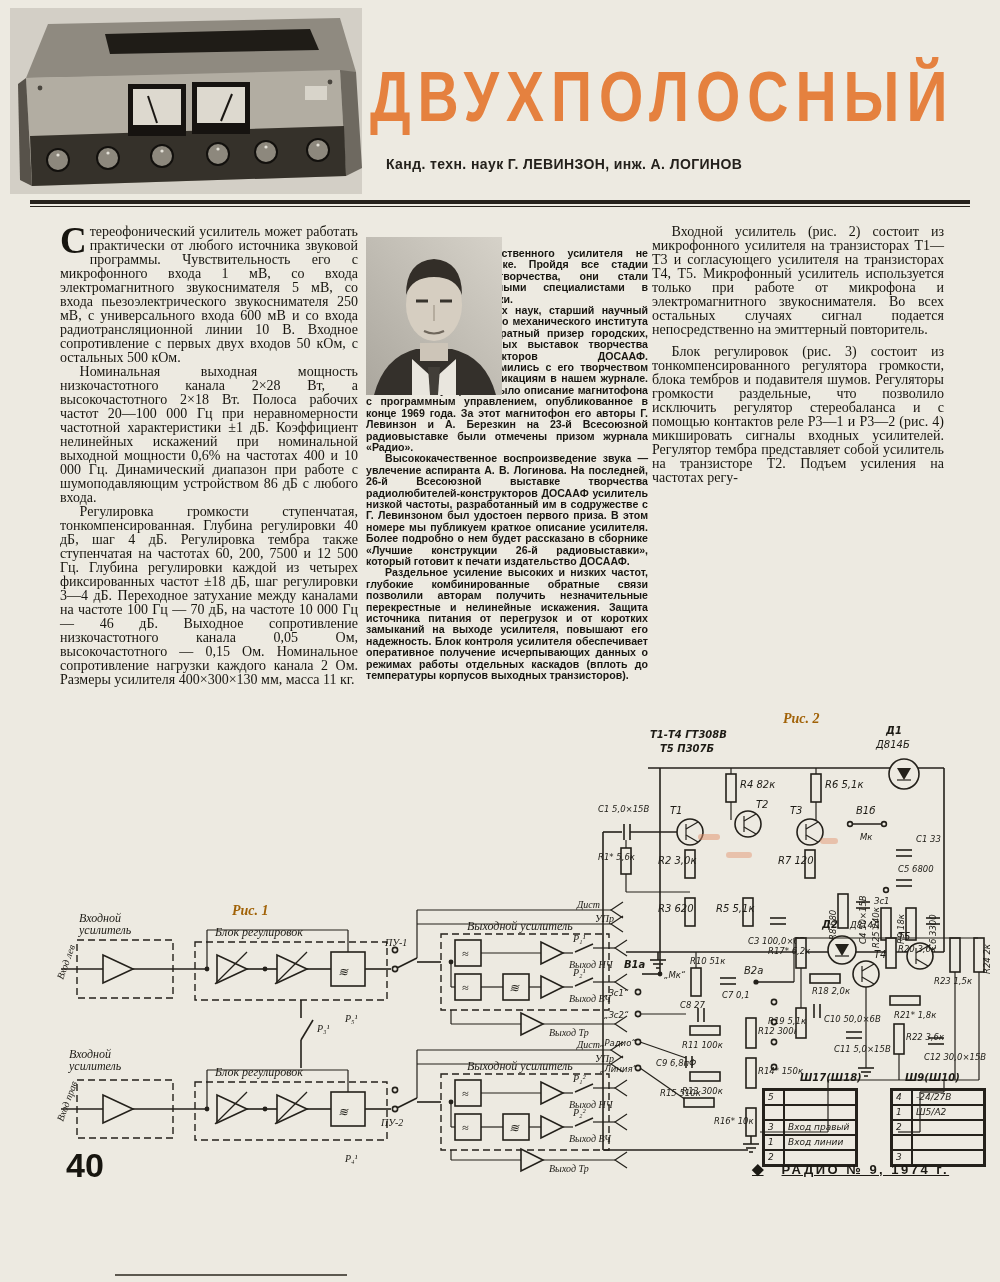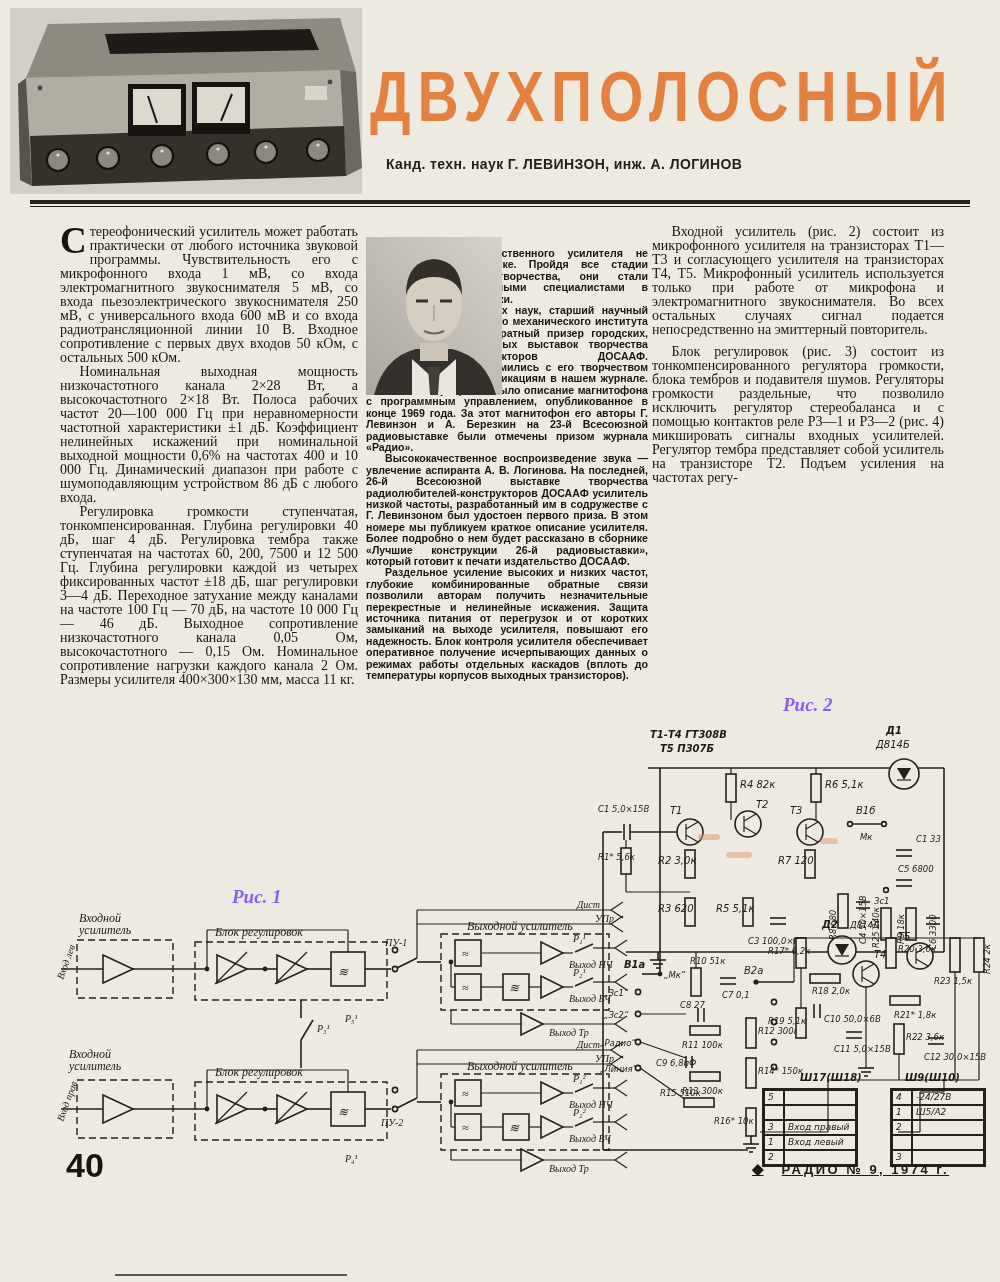--- a/index.html
+++ b/index.html
@@ -23,22 +23,22 @@
   #col1 .first{text-indent:0;}
   .dropcap{float:left;font-size:37px;line-height:28px;font-weight:bold;
            padding:2px 3px 0 0;}
   #col2{left:366px;top:237px;width:282px;}
   #photos{display:flex;gap:9px;}
   .portrait{width:136px;height:158px;background:#c8c4bb;}
   #col2text{margin-top:11px;font-family:"Liberation Sans",sans-serif;font-weight:bold;
             font-size:10.6px;line-height:11.4px;text-align:justify;color:#181611;}
   #col2text p{margin:0;text-indent:1.8em;}
   
-  .figcap{font-style:italic;font-weight:bold;font-size:19px;
-          font-family:"Liberation Serif",serif;color:#8b5cf6;}
+  .figcap{font-style:italic;font-weight:bold;font-size:14px;
+          font-family:"Liberation Serif",serif;color:#a16207;margin-top:17px;}
   #fig1cap{left:232px;top:886px;}
   #fig2cap{left:783px;top:694px;}
   
   #pagenum{left:66px;top:1146px;font-family:"Liberation Sans",sans-serif;
            font-weight:bold;font-size:34px;color:#17150f;}
   #footer{left:752px;top:1160px;font-family:"Liberation Sans",sans-serif;
           font-weight:bold;font-size:13px;letter-spacing:2.5px;color:#1c1a14;text-decoration:underline;}
   #footer .dm{font-size:15px;letter-spacing:0;margin-right:18px;}
   #bottommark{left:115px;top:1274px;width:232px;height:2px;background:#5c584f;}
   
@@ -553,21 +553,21 @@
 
 <div class="connhead abs" style="left:800px;top:1072px;">Ш17(Ш18)</div>
 <div class="conn" style="left:762px;top:1088px;">
   <div>5</div>
     <div></div>
   <div></div>
     <div></div>
   <div>3</div>
     <div>Вход правый</div>
   <div>1</div>
-    <div>Вход левый</div>
+    <div>Вход линии</div>
   <div>2</div>
     <div></div>
 </div>
 <div class="connhead abs" style="left:905px;top:1072px;">Ш9(Ш10)</div>
 <div class="conn" style="left:890px;top:1088px;">
   <div>4</div>
     <div>-24/27В</div>
   <div>1</div>
     <div>Ш5/А2</div>
   <div>2</div>

